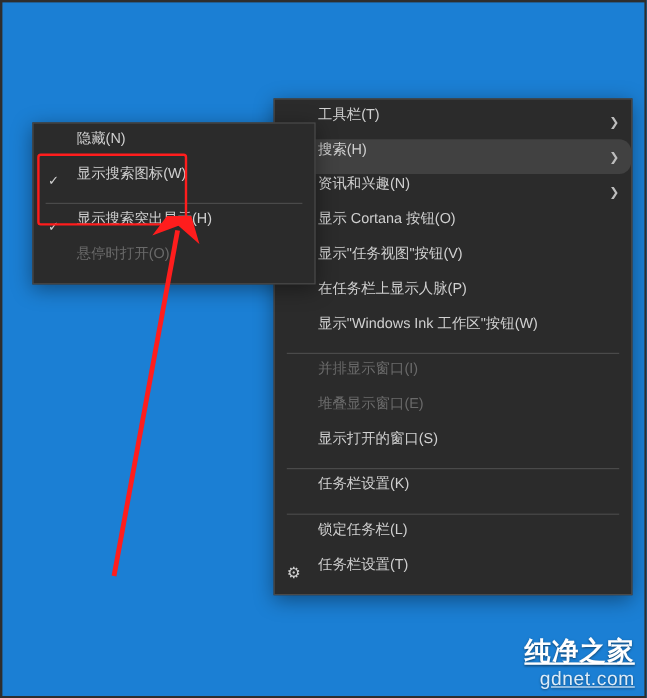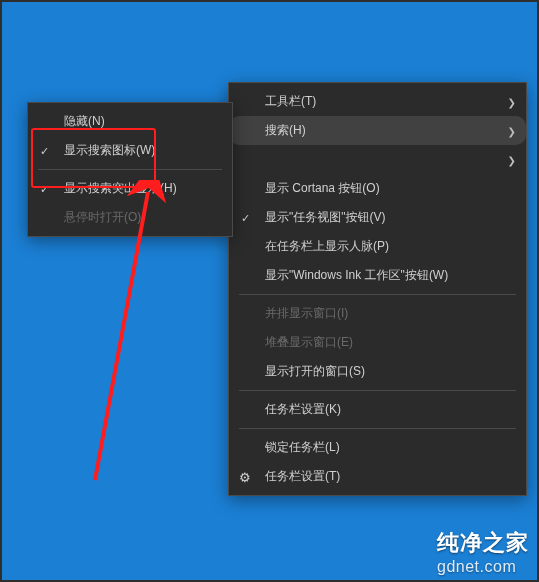--- a/index.html
+++ b/index.html
@@ -1,51 +1,52 @@
 <!DOCTYPE html>
 <html><head>
 <meta charset="utf-8">
 <style>
   * { margin:0; padding:0; box-sizing:border-box; font-family:"Microsoft YaHei","Segoe UI",sans-serif; }
   body { width:539px; height:582px; background:#1b7fd4; position:relative; overflow:hidden; }
 
   .menu { position:absolute; background:#2b2b2b; color:#d0d0d0; font-size:12px; box-shadow:0 4px 16px rgba(0,0,0,.4); border:1px solid #4a4a4a; }
-  .menu-item { display:flex; align-items:center; height:29px; padding:0 30px 0 36px; position:relative; cursor:default; white-space:nowrap; }
+  .menu-item { display:flex; align-items:flex-start; height:29px; padding:0 30px 0 36px; position:relative; cursor:default; white-space:nowrap; }
   .menu-item.highlight { background:#414141;border-radius:10px; }
   .menu-item.disabled { color:#6a6a6a; }
   .menu-item .chk { position:absolute; left:12px; top:50%; transform:translateY(-50%); font-size:11px; }
   .menu-item .sub { position:absolute; right:10px; top:50%; transform:translateY(-50%); font-size:10px; color:#bdbdbd; }
   .menu-item .gear { position:absolute; left:10px; top:50%; transform:translateY(-50%); font-size:13px; }
   .sep { height:1px; background:#4a4a4a; margin:4px 10px; }
 
   .main-menu { left:228px; top:82px; width:299px; padding:4px 0; }
-  .sub-menu  { left:27px;  top:102px; width:206px; padding:4px 0; }
+  .sub-menu  { left:27px;  top:102px; width:236px; padding:4px 0; }
 
   .highlight-box { position:absolute; left:31px; top:128px; width:125px; height:60px; border:2px solid #ff1d1d; border-radius:3px; pointer-events:none; }
   .arrow { position:absolute; pointer-events:none; }
 
-  .watermark { position:absolute; right:10px; bottom:6px; text-align:left; color:#fff; font-weight:700; text-shadow:0 1px 2px rgba(0,0,0,.5); }
+  .watermark { position:absolute; right:10px; bottom:6px; text-align:right; color:#fff; font-weight:700; text-shadow:0 1px 2px rgba(0,0,0,.5);text-decoration:underline; }
   .watermark .cn { font-size:22px; letter-spacing:1px; }
   .watermark .en { font-size:16px; font-weight:400; opacity:.85; letter-spacing:.5px; }
 
   .frame { position:absolute; inset:0; border:2px solid #2e2e2e; pointer-events:none; }
 </style>
 </head>
 <body>
 
 <div class="menu main-menu">
   <div class="menu-item">
     <span>工具栏(T)</span>
     <span class="sub">❯</span>
   </div>
   <div class="menu-item highlight">
     <span>搜索(H)</span>
     <span class="sub">❯</span>
   </div>
   <div class="menu-item">
+    <span>资讯和兴趣(N)</span>
     <span class="sub">❯</span>
   </div>
   <div class="menu-item">
     <span>显示 Cortana 按钮(O)</span>
   </div>
   <div class="menu-item">
     <span class="chk">✓</span>
     <span>显示"任务视图"按钮(V)</span>
   </div>
   <div class="menu-item">

